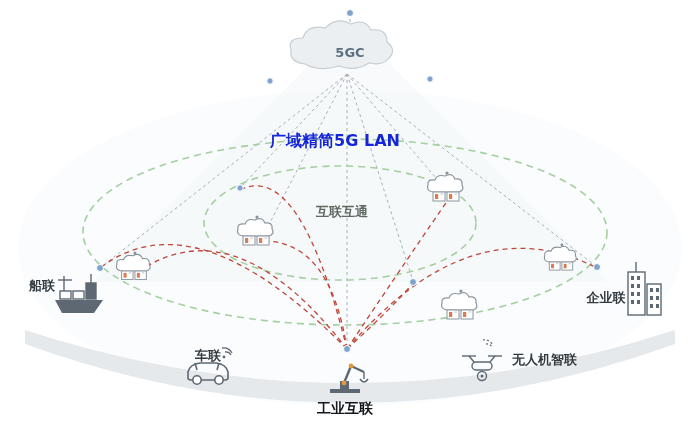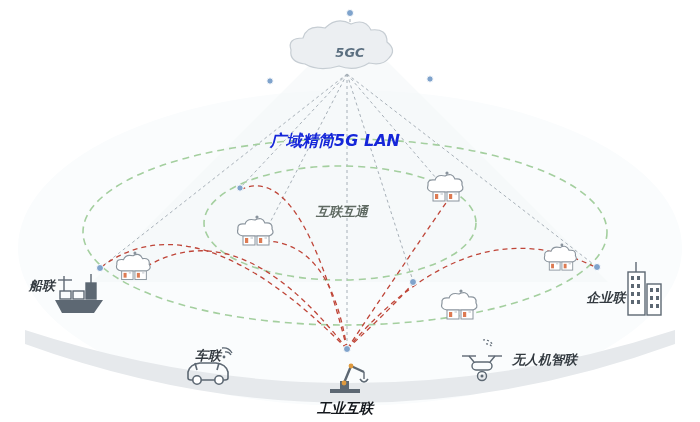--- a/index.html
+++ b/index.html
@@ -1,17 +1,17 @@
 <!DOCTYPE html>
 <html><head>
 <meta charset="utf-8">
 <style>
   html,body{margin:0;padding:0;background:#ffffff;}
   body{font-family:"DejaVu Sans","Liberation Sans",sans-serif;}
-  .stage{position:relative;width:687px;height:422px;background:#ffffff;overflow:hidden;font-style:italic;}
+  .stage{position:relative;width:687px;height:422px;background:#ffffff;overflow:hidden;}
   svg{display:block;}
   text{font-family:"DejaVu Sans","Liberation Sans",sans-serif;}
   .lbl{font-size:13px;font-weight:bold;fill:#333a40;}
   .lbl-big{font-size:14px;font-weight:bold;fill:#14181d;}
   .lbl-core{font-size:13px;font-weight:bold;fill:#5b6f80;}
   .lbl-net{font-size:16px;font-weight:bold;fill:#1526d9;}
   .lbl-center{font-size:13px;font-weight:bold;fill:#5f6a62;}
 </style>
 </head>
 <body>

